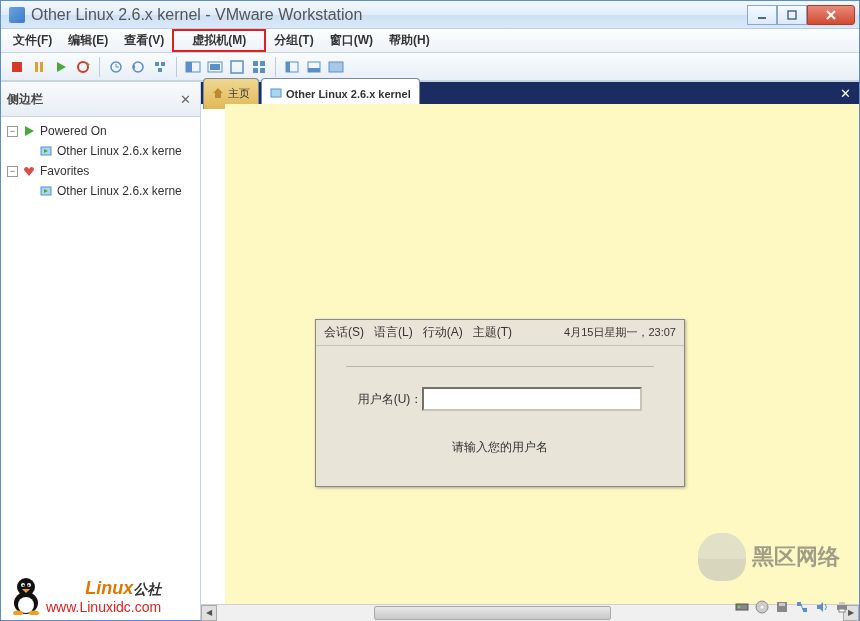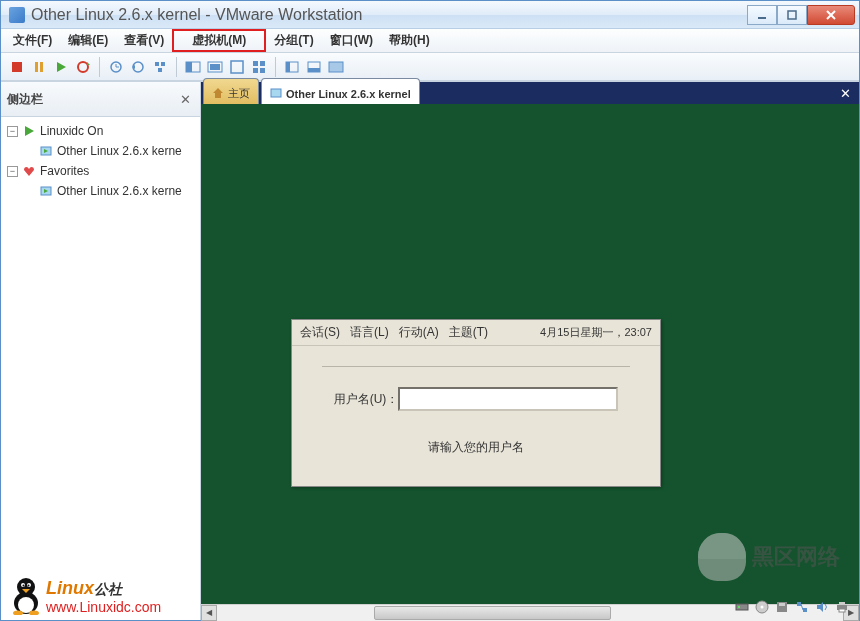--- a/index.html
+++ b/index.html
@@ -42,40 +42,40 @@
     .tree-label { white-space: nowrap; overflow: hidden; }
     
     
     .content { flex: 1; display: flex; flex-direction: column; min-width: 0; }
     .tab-strip { height: 22px; background: #1b2d60; display: flex; align-items: center; padding: 0 2px; gap: 2px; }
     .tab { height: 31px; background: linear-gradient(to bottom, #f8fafc, #e4ecf4); border: 1px solid #7a8aa0; border-bottom: none; border-radius: 4px 4px 0 0; display: flex; align-items: center; padding: 0 8px; gap: 4px; font-size: 11px; color: #333; }
     .tab.home { background: linear-gradient(to bottom, #f0d890, #e0b858); }
     .tab.active { background: #fff; font-weight: bold; }
     .tab-close { margin-left: auto; color: #fff; padding: 0 6px; font-size: 13px; }
     
-    .vm-display { flex: 1; background: #14532d; position: relative; overflow: hidden; }
+    .vm-display { flex: 1; background: #fef9c3; position: relative; overflow: hidden; margin-left: 24px; }
     .login-panel { position: absolute; left: 90px; top: 215px; width: 370px; background: #e8e4d8; border: 1px solid #888; box-shadow: 1px 1px 3px rgba(0,0,0,0.3); }
     .login-menu { display: flex; align-items: center; padding: 4px 8px; gap: 10px; font-size: 12px; color: #333; border-bottom: 1px solid #c8c4b8; }
     .login-datetime { margin-left: auto; font-size: 11px; }
     .login-body { padding: 20px 30px 30px; text-align: center; }
     .login-welcome { font-size: 28px; font-family: "SimSun", serif; color: #333; margin: 10px 0 30px; }
     .login-hr { border: none; border-top: 1px solid #b8b4a8; margin: 0 0 20px; }
     .login-field-row { display: flex; align-items: center; justify-content: center; margin-bottom: 20px; }
     .login-label { font-size: 12px; color: #333; }
     .login-input { width: 220px; height: 24px; border: 2px inset #c8c4b8; background: #fff; padding: 2px 4px; }
     .login-hint { font-size: 12px; color: #333; margin-top: 28px; }
     
     
     .hscroll { height: 16px; background: #f0f0f0; border-top: 1px solid #d0d0d0; display: flex; align-items: center; }
     .hscroll-track { flex: 1; height: 16px; background: #f0f0f0; position: relative; }
     .hscroll-thumb { position: absolute; left: 25%; width: 38%; height: 14px; top: 1px; background: linear-gradient(to bottom, #e8e8e8, #c8c8c8); border: 1px solid #aaa; border-radius: 2px; }
     .hscroll-btn { width: 16px; height: 16px; background: #e0e0e0; border: 1px solid #aaa; display: flex; align-items: center; justify-content: center; font-size: 8px; color: #555; }
     
     
-    .watermark-left { position: absolute; left: 8px; bottom: 6px; display: flex; align-items: flex-end; gap: 2px; }
+    .watermark-left { position: absolute; left: 8px; bottom: 6px; display: flex; align-items: flex-end; gap: 2px; text-align: right; }
     .penguin { width: 36px; height: 40px; }
     .linux-text { display: flex; flex-direction: column; }
     .linux-main { font-size: 18px; font-weight: bold; font-style: italic; color: #333; }
     .linux-main .orange { color: #e07800; }
     .linux-url { font-size: 14px; color: #e02020; }
     
     .watermark-right { position: absolute; right: 20px; bottom: 40px; display: flex; align-items: center; gap: 6px; opacity: 0.55; }
     .mushroom { width: 48px; height: 48px; background: #bbb; border-radius: 50% 50% 40% 40%; position: relative; }
     .mushroom::before { content: ""; position: absolute; top: 0; left: 0; right: 0; height: 26px; background: #ccc; border-radius: 50% 50% 10% 10% / 100% 100% 10% 10%; }
     .hq-text { font-size: 22px; font-weight: bold; color: #555; }
@@ -217,21 +217,21 @@
         <span class="close-x">✕</span>
       </div>
       <div class="tree">
         <div class="tree-row">
           <span class="tree-toggle">−</span>
           <span class="tree-icon">
               <svg width="12" height="12">
                 <polygon points="2,1 11,6 2,11" fill="#4aa83a"></polygon>
               </svg>
             </span>
-          <span class="tree-label">Linuxidc On</span>
+          <span class="tree-label">Powered On</span>
         </div>
         <div class="tree-row child">
           <span class="tree-icon">
               <svg width="14" height="14">
                 <rect x="2" y="3" width="10" height="8" fill="#a8d8f0" stroke="#5a8fc8"></rect>
                 <polygon points="5,5 9,7 5,9" fill="#4aa83a"></polygon>
               </svg>
             </span>
           <span class="tree-label">Other Linux 2.6.x kerne</span>
         </div>

